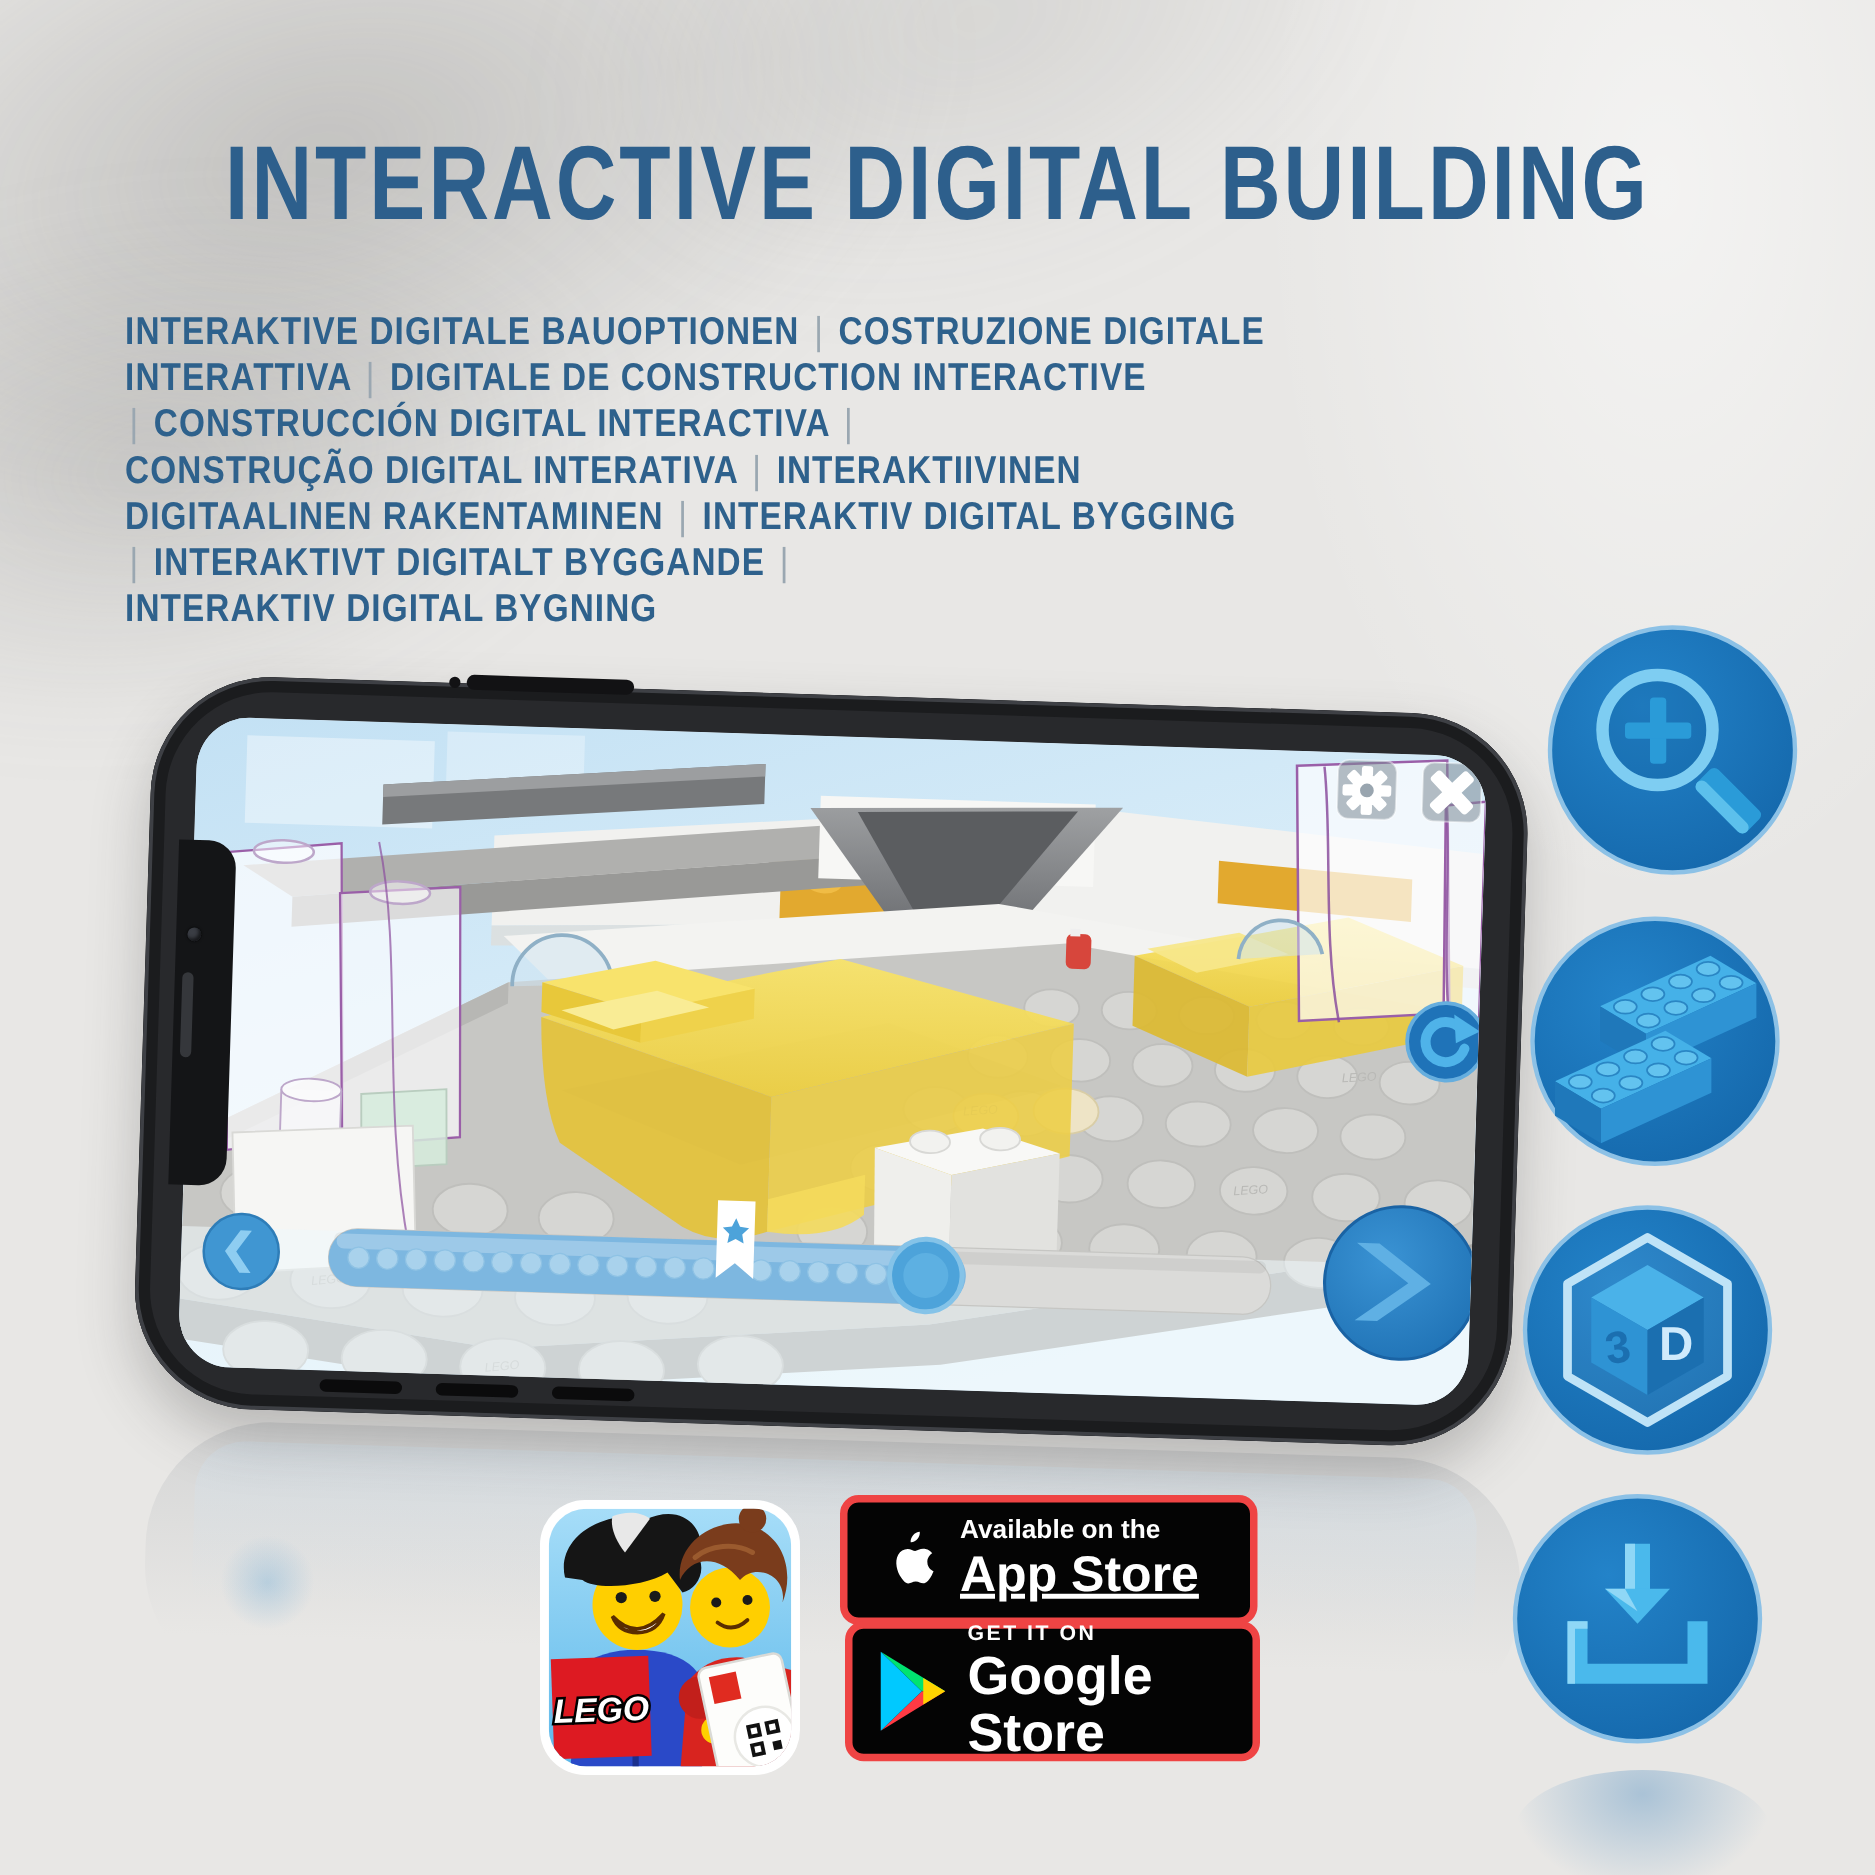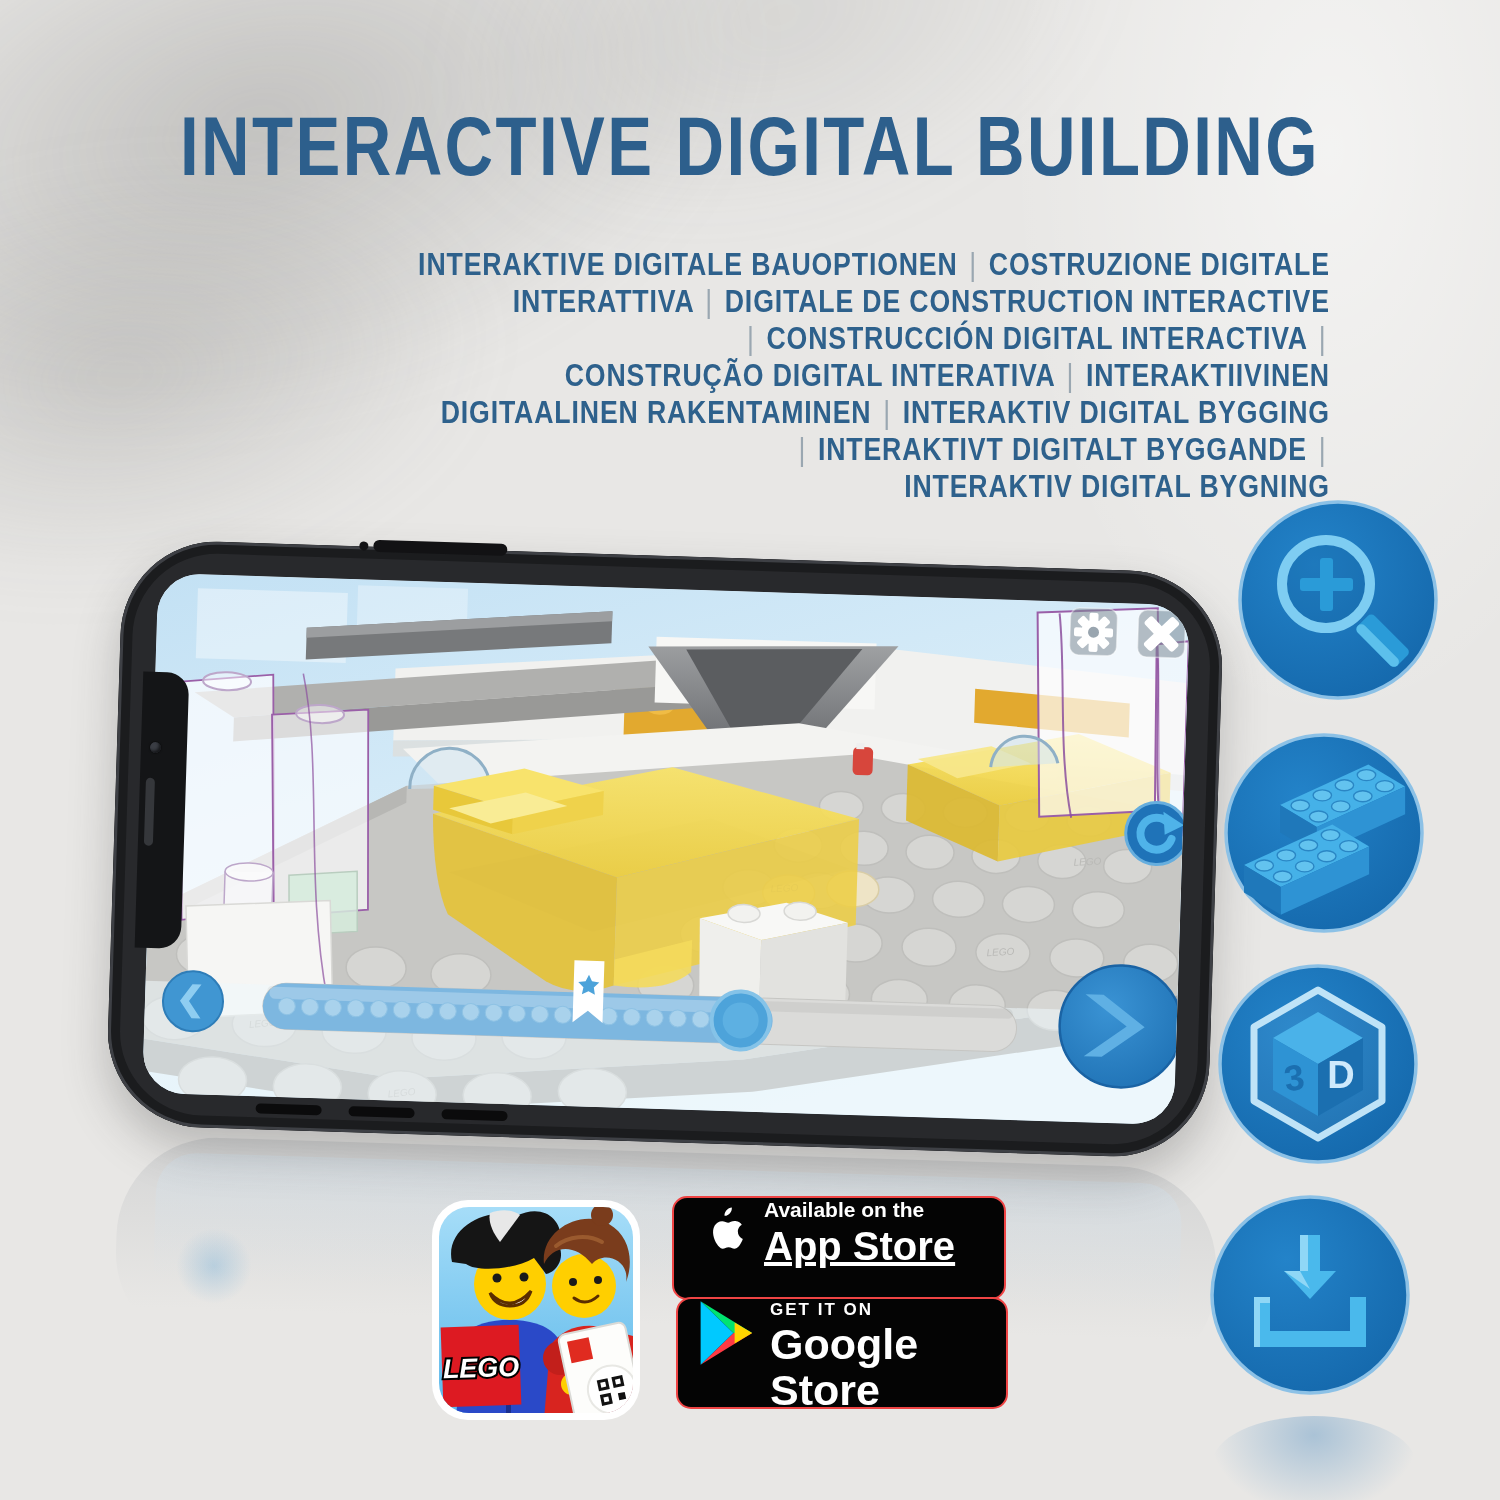--- a/index.html
+++ b/index.html
@@ -18,21 +18,21 @@
   .smudge-3{left:430px;top:-200px;width:700px;height:430px;
     background:radial-gradient(ellipse at 50% 50%, rgba(130,130,128,.18), rgba(130,130,128,0) 70%);
     filter:blur(34px);transform:rotate(-18deg);}
   .sheen{left:980px;top:-120px;width:700px;height:900px;
     background:radial-gradient(ellipse at 50% 30%, rgba(255,255,255,.5), rgba(255,255,255,0) 65%);}
 
   
   .title{position:absolute;left:0;top:98px;width:1500px;text-align:center;
     font-size:84px;font-weight:700;letter-spacing:3px;color:#2d5f8c;
     transform:scaleX(.8);white-space:nowrap;}
-  .subtitle{position:absolute;left:0;top:246px;width:1430px;text-align:right;}
+  .subtitle{position:absolute;left:0;top:246px;width:1430px;text-align:left;}
   .sub-line{font-size:31px;font-weight:700;letter-spacing:1px;line-height:37px;
     color:#2e618c;transform:scaleX(.86);white-space:nowrap;}
   .pipe{color:#9aa7b1;font-weight:400;padding:0 4px;}
 
   
   .feat{position:absolute;width:204px;height:204px;}
   .feat svg{display:block;}
 
   
   .phone{position:absolute;left:114px;top:556px;width:1102px;height:586px;
@@ -57,22 +57,22 @@
     transform:rotate(1.8deg);}
   .screen-refl{position:absolute;left:38px;top:16px;width:1026px;height:150px;border-radius:40px;
     background:linear-gradient(180deg, rgba(213,226,236,.45), rgba(232,231,229,0) 85%);}
   .refl-dot{position:absolute;left:176px;top:1228px;width:76px;height:76px;border-radius:50%;
     background:radial-gradient(circle, rgba(64,150,210,.26), rgba(64,150,210,0) 70%);}
   .icon-refl{position:absolute;left:1212px;top:1416px;width:204px;height:96px;border-radius:50%;
     background:radial-gradient(ellipse at 50% 20%, rgba(27,110,180,.30), rgba(27,110,180,0) 72%);}
 
   
   .app-icon{position:absolute;left:432px;top:1200px;width:208px;height:220px;}
-  .badge{position:absolute;background:#040404;border:2px solid #ef4444;border-radius:15px;
-    display:flex;align-items:flex-start;color:#fff;box-sizing:border-box;}
+  .badge{position:absolute;background:#040404;border:6px solid #ef4444;border-radius:15px;
+    display:flex;align-items:center;color:#fff;box-sizing:border-box;}
   .badge-appstore{left:672px;top:1196px;width:334px;height:104px;}
   .badge-gplay{left:676px;top:1297px;width:332px;height:112px;}
   .badge .logo{flex:0 0 auto;margin-left:22px;display:flex;align-items:center;}
   .badge .txt{margin-left:16px;display:flex;flex-direction:column;justify-content:center;}
   .badge-appstore .l1{font-size:21px;font-weight:700;line-height:24px;}
   .badge-appstore .l2{font-size:40px;font-weight:600;line-height:48px;letter-spacing:0px;text-decoration:underline;}
   .badge-gplay .l1{font-size:17px;font-weight:700;letter-spacing:2px;line-height:22px;}
   .badge-gplay .l2{font-size:43px;font-weight:600;line-height:46px;}
 </style>
 </head>

